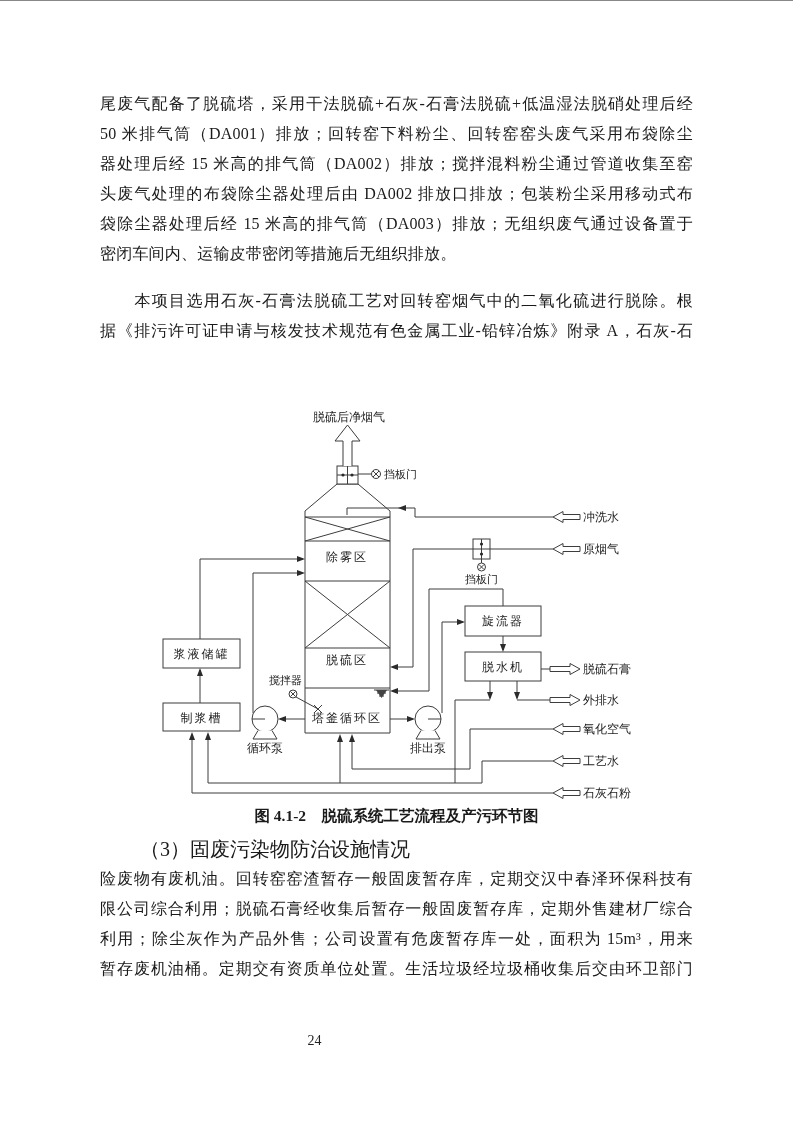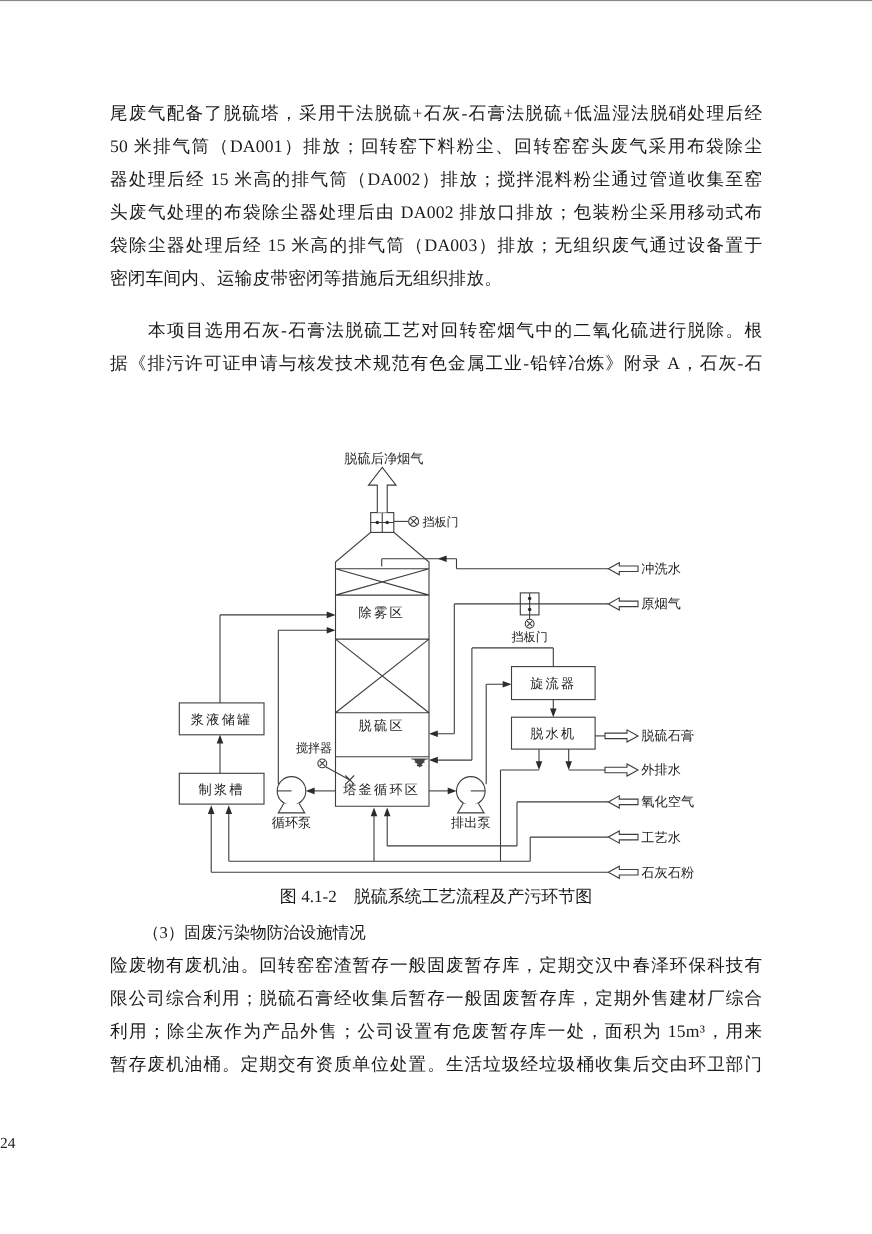--- a/index.html
+++ b/index.html
@@ -8,28 +8,28 @@
     font-family:"Liberation Serif","DejaVu Serif",serif;color:#1a1a1a;overflow:hidden;
   }
   .para{position:absolute;left:100px;width:593px;}
   .ln{
     font-size:16px;line-height:30px;height:30px;white-space:pre-wrap;
     text-align:justify;text-align-last:justify;letter-spacing:0.2px;
   }
   .ln.last{text-align-last:left;}
   .caption{
     position:absolute;left:100px;width:593px;top:800px;height:30px;line-height:30px;
-    text-align:center;font-weight:normal;font-size:15.5px;
+    text-align:center;font-weight:bold;font-size:15.5px;
   }
   .heading{
     position:absolute;left:100px;width:593px;top:833px;height:30px;line-height:30px;
-    font-size:15px;white-space:pre-wrap;
+    font-size:20px;white-space:pre-wrap;
   }
   .pageno{
-    position:absolute;left:0;width:629px;top:1032px;text-align:left;
+    position:absolute;left:0;width:629px;top:1032px;text-align:center;
     font-size:14px;color:#222;
   }
   svg.diagram{position:absolute;left:130px;top:408px;}
   svg.diagram .pipe{stroke:#3d3d3d;stroke-width:1;fill:none;}
   svg.diagram .box{stroke:#3d3d3d;stroke-width:1;fill:#ffffff;}
   svg.diagram .ah{fill:#2b2b2b;stroke:none;}
   svg.diagram .hollow{stroke:#3d3d3d;stroke-width:1;fill:#ffffff;}
   svg.diagram text{font-family:"Liberation Serif","DejaVu Serif",serif;font-size:12px;fill:#222;}
   svg.diagram text.zone{letter-spacing:2px;}
   svg.diagram text.sm{font-size:11px;}

